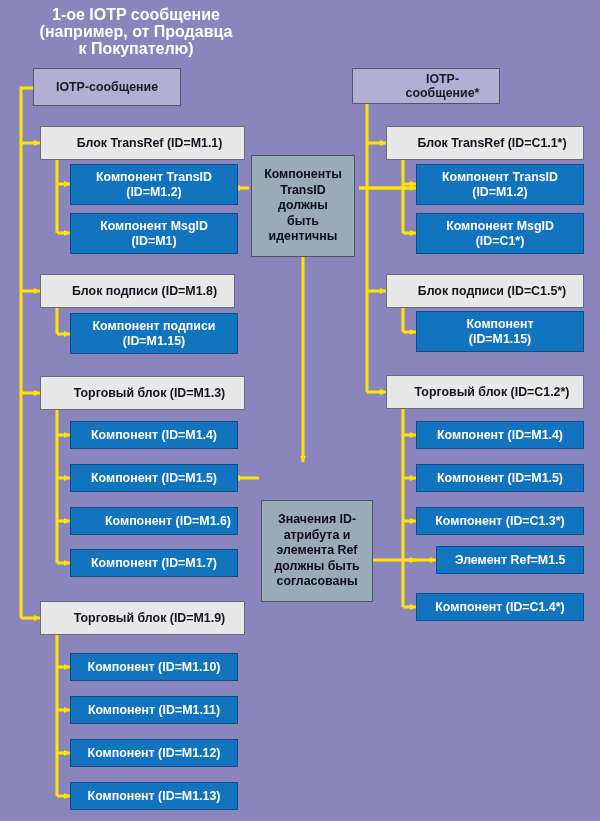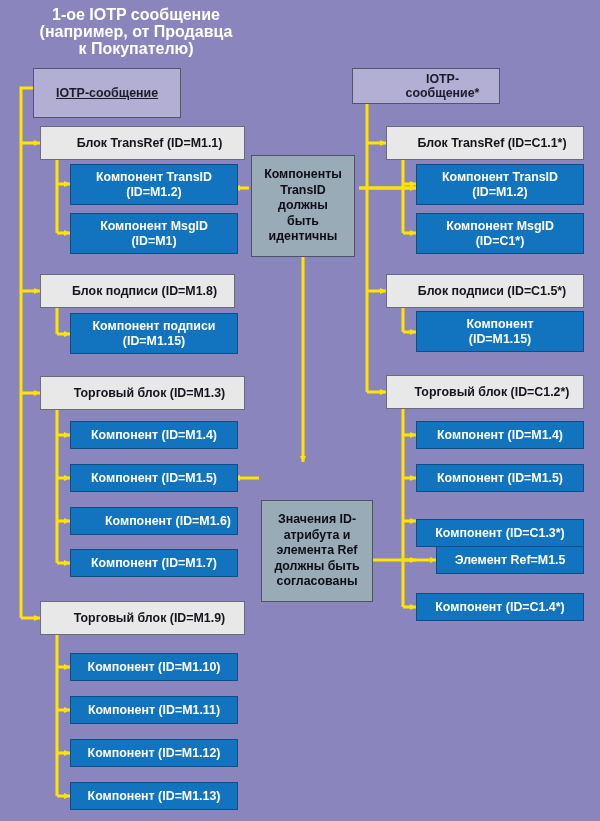--- a/index.html
+++ b/index.html
@@ -131,21 +131,21 @@
 
       <path d="M259,478 L234,478" marker-end="url(#ar)"></path>
       <path d="M373,560 L436,560" marker-end="url(#ar)"></path>
     </g>
   </svg>
 
   <div class="col-title" id="title-left">1-ое IOTP сообщение
 (например, от Продавца
 к Покупателю)</div>
 
-  <div class="node root" style="left:33px;top:68px;width:148px;height:50px;text-decoration:underline;">IOTP-сообщение</div>
+  <div class="node root" style="left:33px;top:68px;width:148px;height:38px;">IOTP-сообщение</div>
 
   <div class="node block" style="left:40px;top:126px;width:205px;height:34px;">Блок TransRef (ID=M1.1)</div>
 
   <div class="node comp" style="left:70px;top:164px;width:168px;height:41px;">Компонент TransID
 (ID=M1.2)</div>
 
   <div class="node comp" style="left:70px;top:213px;width:168px;height:41px;">Компонент MsgID
 (ID=M1)</div>
 
   <div class="node block" style="left:40px;top:274px;width:195px;height:34px;">Блок подписи (ID=M1.8)</div>
@@ -187,21 +187,21 @@
 
   <div class="node comp" style="left:416px;top:311px;width:168px;height:41px;">Компонент
 (ID=M1.15)</div>
 
   <div class="node block" style="left:386px;top:375px;width:198px;height:34px;">Торговый блок  (ID=C1.2*)</div>
 
   <div class="node comp" style="left:416px;top:421px;width:168px;height:28px;">Компонент  (ID=M1.4)</div>
 
   <div class="node comp" style="left:416px;top:464px;width:168px;height:28px;">Компонент  (ID=M1.5)</div>
 
-  <div class="node comp" style="left:416px;top:507px;width:168px;height:28px;margin-top:12px;">Компонент  (ID=C1.3*)</div>
+  <div class="node comp" style="left:416px;top:507px;width:168px;height:28px;">Компонент  (ID=C1.3*)</div>
 
   <div class="node comp" style="left:436px;top:546px;width:148px;height:28px;">Элемент Ref=M1.5</div>
 
   <div class="node comp" style="left:416px;top:593px;width:168px;height:28px;">Компонент  (ID=C1.4*)</div>
 
   <div class="node note" style="left:251px;top:155px;width:104px;height:102px;">Компоненты
 TransID
 должны
 быть
 идентичны</div>

